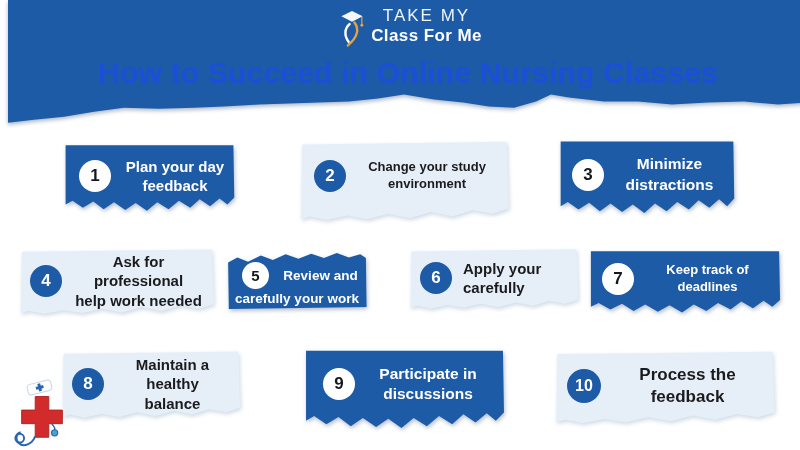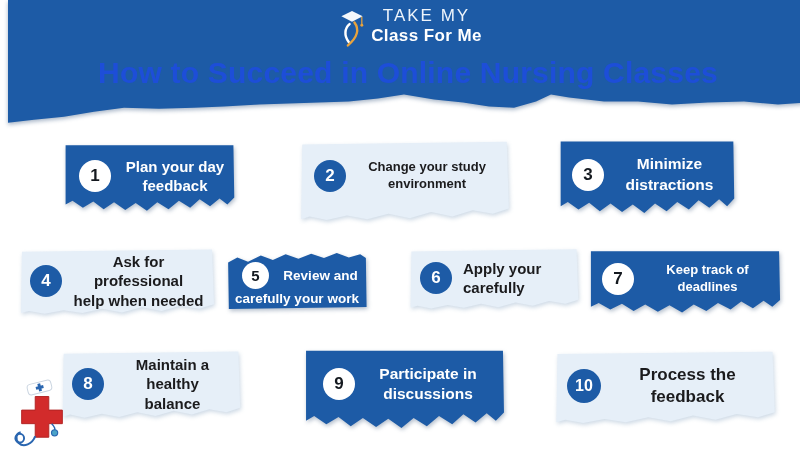--- a/index.html
+++ b/index.html
@@ -116,21 +116,21 @@
   </div>
 
   <div class="card light c4" style="left:18px;top:248px;width:198px;height:74px">
     <svg class="bg" viewBox="0 0 200 100" preserveAspectRatio="none">
       <path fill="#e6eff8" d="M4,5 L196,2 L198,76 L183,82 L164,78 L145,85 L125,80 L105,87 L85,82 L65,88 L46,84 L27,89 L11,85 L3,88 Z"></path>
     </svg>
     <div class="content">
       <div class="num">4</div>
       <div class="txt">
         <span>Ask for professional</span><br>
-        <span>help when needed</span>
+        <span>help work needed</span>
       </div>
     </div>
   </div>
 
   <div class="card blue c5" style="left:226px;top:250px;width:142px;height:62px">
     <svg class="bg" viewBox="0 0 200 100" preserveAspectRatio="none">
       <path fill="#1d5ba6" d="M3,20 L16,12 L31,19 L49,9 L66,16 L84,7 L102,14 L120,6 L138,13 L156,5 L173,12 L189,7 L197,13 L198,92 L4,95 Z"></path>
     </svg>
     <div class="content">
       <div class="row1">

